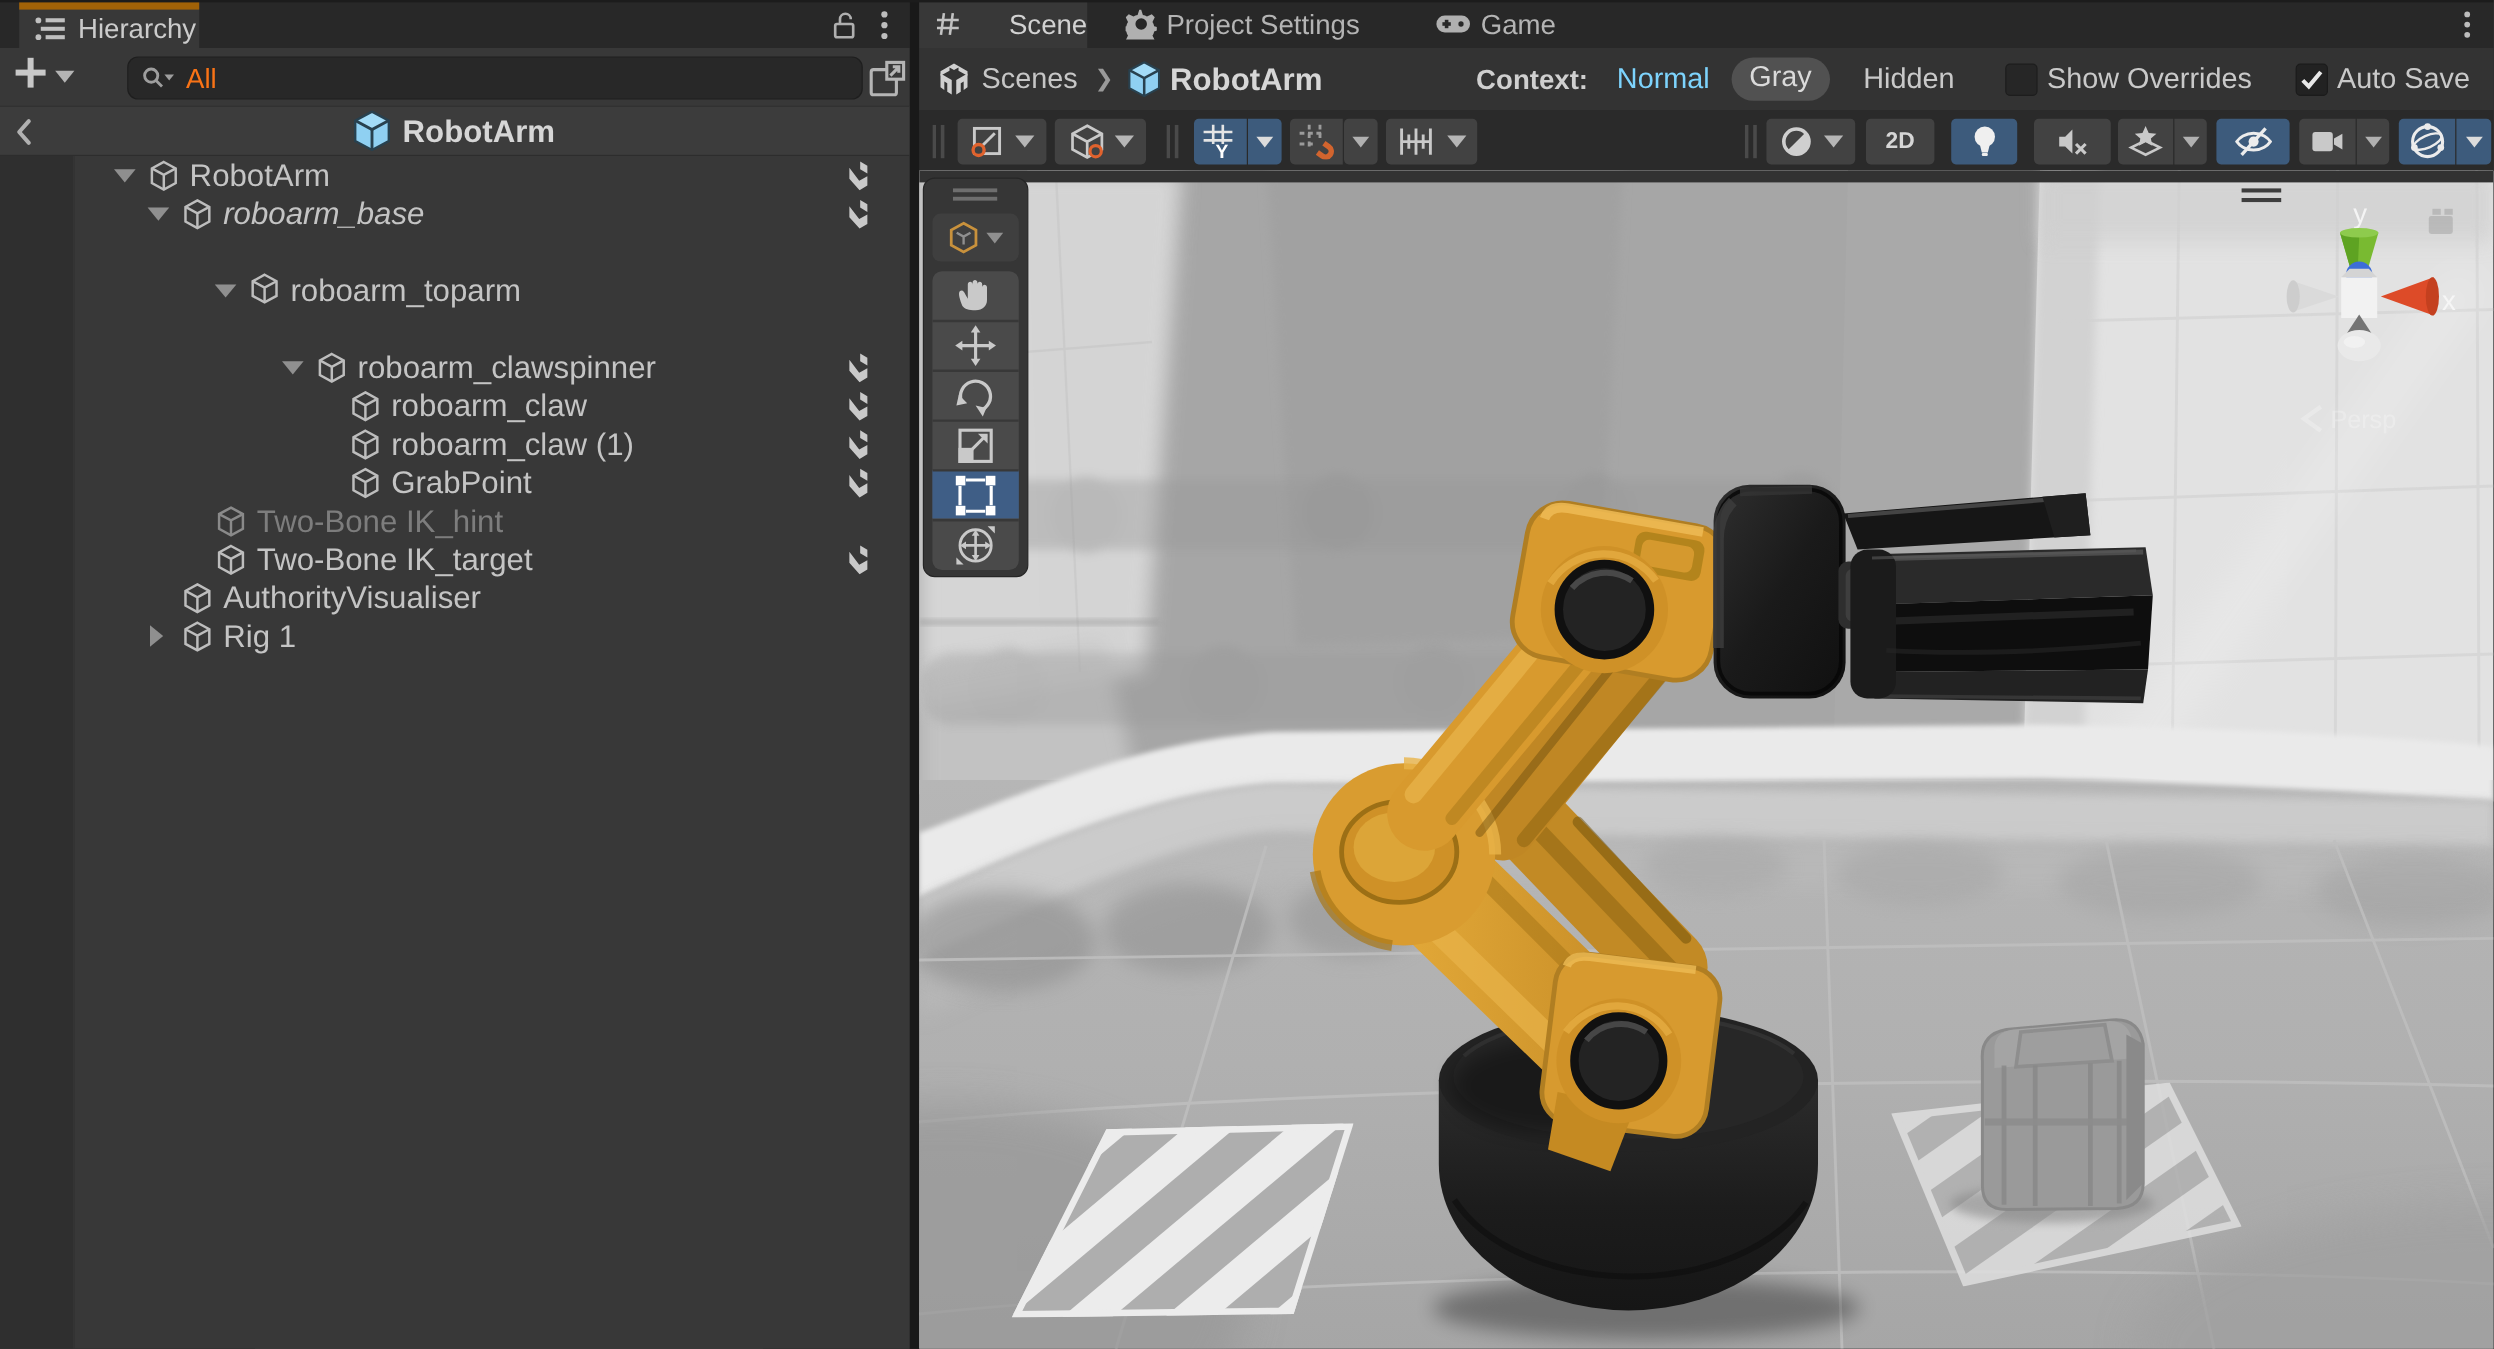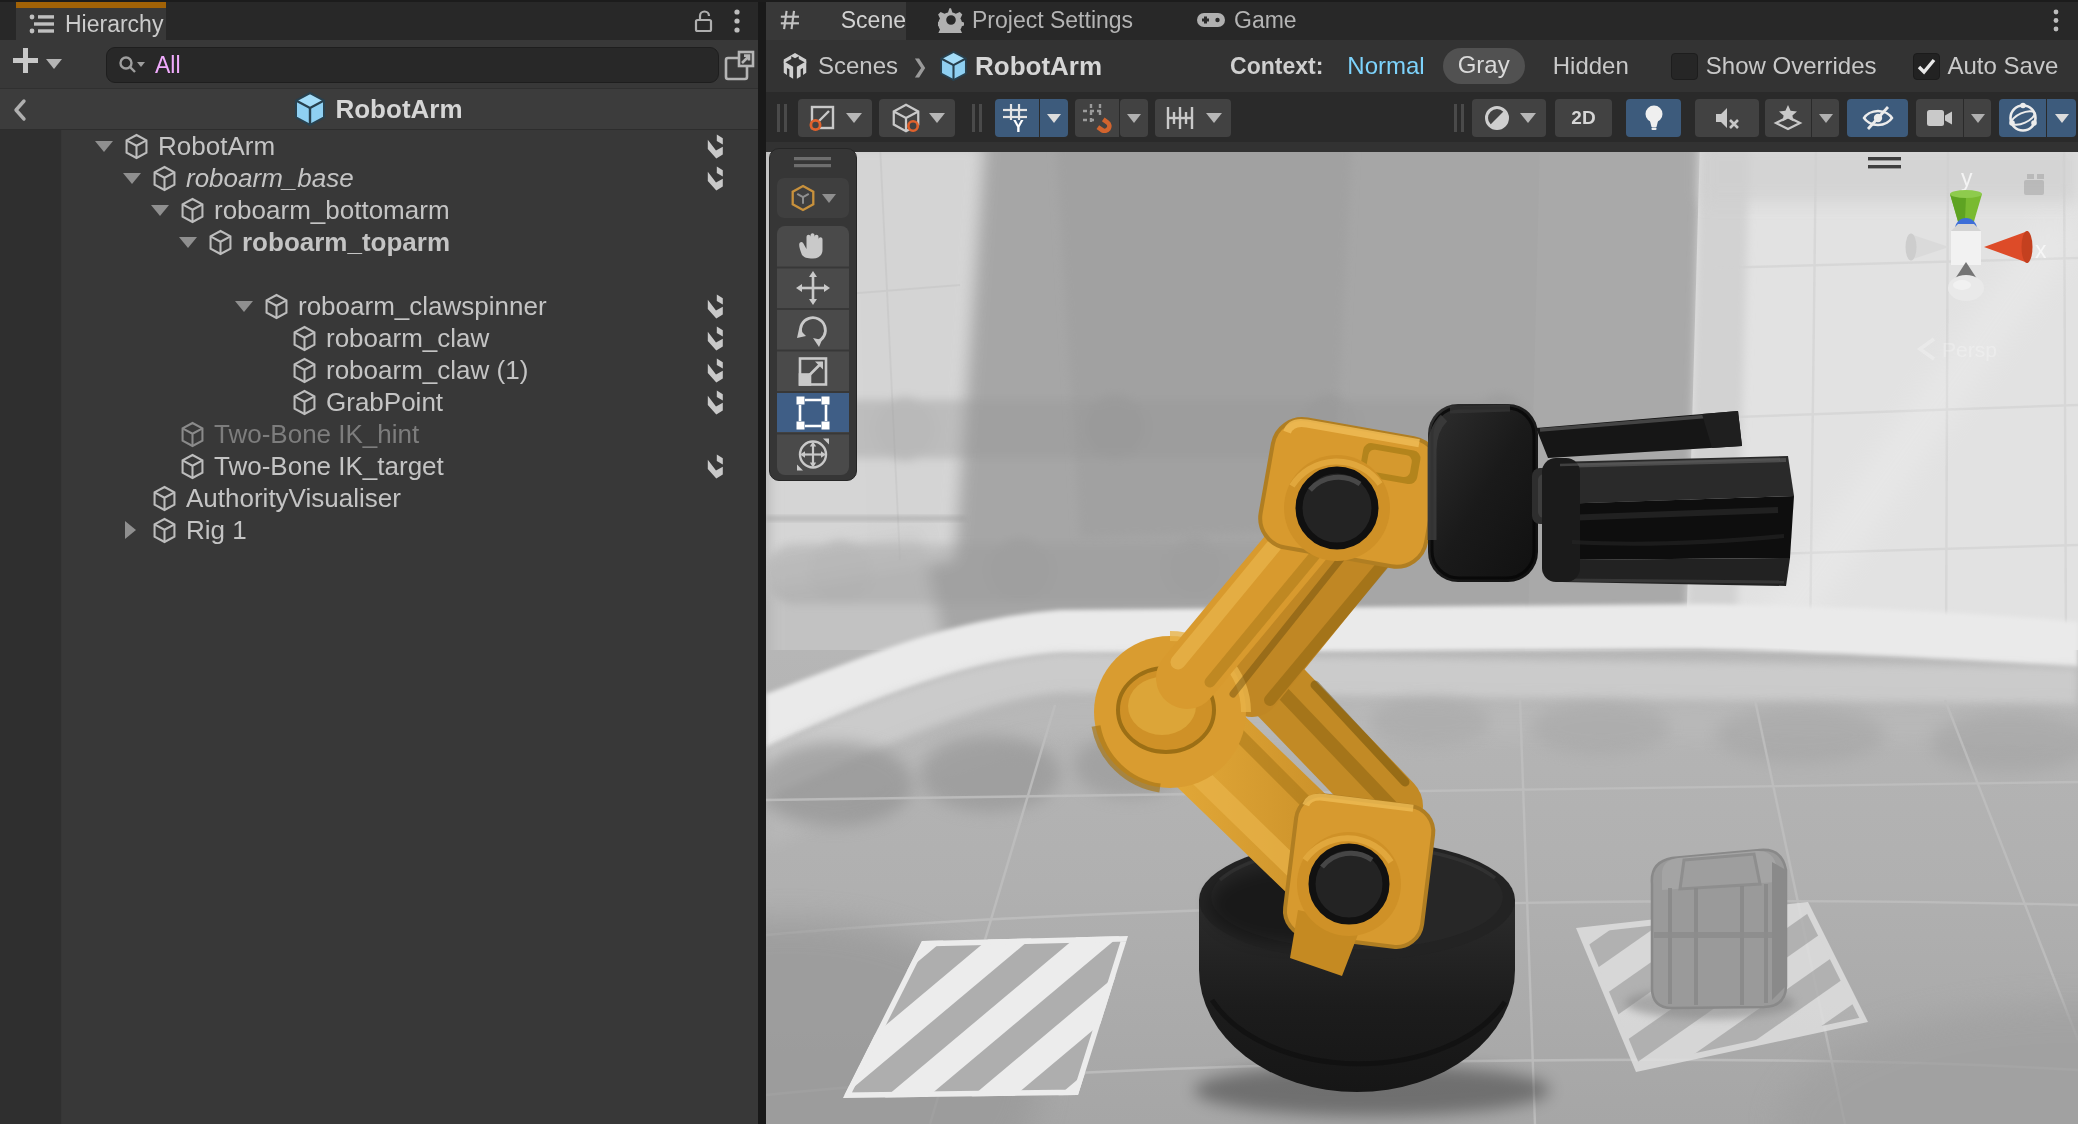--- a/index.html
+++ b/index.html
@@ -10,21 +10,21 @@
   
   #left{left:0;top:0;width:758px;height:1124px;background:#383838;}
   #seam{left:758px;top:0;width:8px;height:1124px;background:#191919;}
   .tabbar{height:40px;background:#282828;position:relative;}
   .tab-sel{position:absolute;top:0;height:40px;background:#383838;
            color:#cbcbcb;font-size:23px;display:flex;align-items:center;}
   .tab-unsel{position:absolute;top:0;height:40px;color:#b4b4b4;font-size:23px;
            display:flex;align-items:center;}
   #ltoolbar{left:0;top:40px;width:758px;height:48px;background:#383838;}
   #searchbox{left:106px;top:47px;width:613px;height:36px;background:#282828;
-             border:1px solid #1e1e1e;border-radius:9px;color:#f0abfc;font-size:23px;
+             border:1px solid #1e1e1e;border-radius:9px;color:#f97316;font-size:23px;
              display:flex;align-items:center;}
   #phead{left:0;top:88px;width:758px;height:42px;background:#3c3c3c;border-top:1px solid #303030;border-bottom:1px solid #2d2d2d;}
   #tree{left:0;top:130px;width:758px;height:994px;background:#383838;}
   #gutter{left:0;top:130px;width:62px;height:994px;background:#2f2f2f;border-right:1px solid #363636;}
   .trow{position:absolute;height:32px;display:flex;align-items:center;color:#c4c4c4;font-size:26px;white-space:nowrap;}
   .tri{width:0;height:0;border-left:9px solid transparent;border-right:9px solid transparent;
        border-top:11px solid #8f8f8f;display:inline-block;}
   .trir{width:0;height:0;border-top:9px solid transparent;border-bottom:9px solid transparent;
        border-left:11px solid #8f8f8f;display:inline-block;}
   
@@ -130,33 +130,23 @@
 <path d="M15,2.5 L27.5,9.3 L27.5,24.7 L15,31.5 L2.5,24.7 L2.5,9.3 Z" fill="none" stroke="#bdbdbd" stroke-width="2.6"></path>
 <path d="M2.5,9.3 L15,16 L27.5,9.3 M15,16 L15,31.5" fill="none" stroke="#bdbdbd" stroke-width="2.6"></path>
 </svg>
           <span>roboarm_base</span>
         </span>
         <svg class="abs" style="left:707px;top:4px;" width="17" height="25" viewBox="0 0 17 25">
 <path d="M9.8,0.6 L15.8,4.2 L15.8,10.6 L9.8,7.0 Z" fill="#c9c9c9"></path>
 <path d="M0.8,5.8 L0.8,15.0 L9.3,24.5 L15.8,20.6 L15.8,12.8 L9.0,16.6 Z" fill="#c9c9c9"></path>
 </svg>
       </div>
-  <div class="trow" style="left:0;top:64px;width:758px;color:#c4c4c4;">
-        <span class="tri" style="position:absolute;left:151px;top:11px;"></span>
-        <span style="margin-left:180px;display:flex;align-items:center;">
-          <svg width="25" height="27" viewBox="0 0 30 34" style="margin-right:9px;flex:none;">
-<path d="M15,2.5 L27.5,9.3 L27.5,24.7 L15,31.5 L2.5,24.7 L2.5,9.3 Z" fill="none" stroke="#bdbdbd" stroke-width="2.6"></path>
-<path d="M2.5,9.3 L15,16 L27.5,9.3 M15,16 L15,31.5" fill="none" stroke="#bdbdbd" stroke-width="2.6"></path>
-</svg>
-          <span>roboarm_bottomarm</span>
-        </span>
-      </div>
   <div class="trow" style="left:0;top:96px;width:758px;color:#c4c4c4;">
         <span class="tri" style="position:absolute;left:179px;top:11px;"></span>
-        <span style="margin-left:208px;display:flex;align-items:center;font-weight:bold;">
+        <span style="margin-left:208px;display:flex;">
           <svg width="25" height="27" viewBox="0 0 30 34" style="margin-right:9px;flex:none;">
 <path d="M15,2.5 L27.5,9.3 L27.5,24.7 L15,31.5 L2.5,24.7 L2.5,9.3 Z" fill="none" stroke="#bdbdbd" stroke-width="2.6"></path>
 <path d="M2.5,9.3 L15,16 L27.5,9.3 M15,16 L15,31.5" fill="none" stroke="#bdbdbd" stroke-width="2.6"></path>
 </svg>
           <span>roboarm_toparm</span>
         </span>
       </div>
   <div class="trow" style="left:0;top:160px;width:758px;color:#c4c4c4;">
         <span class="tri" style="position:absolute;left:235px;top:11px;"></span>
         <span style="margin-left:264px;display:flex;align-items:center;">

